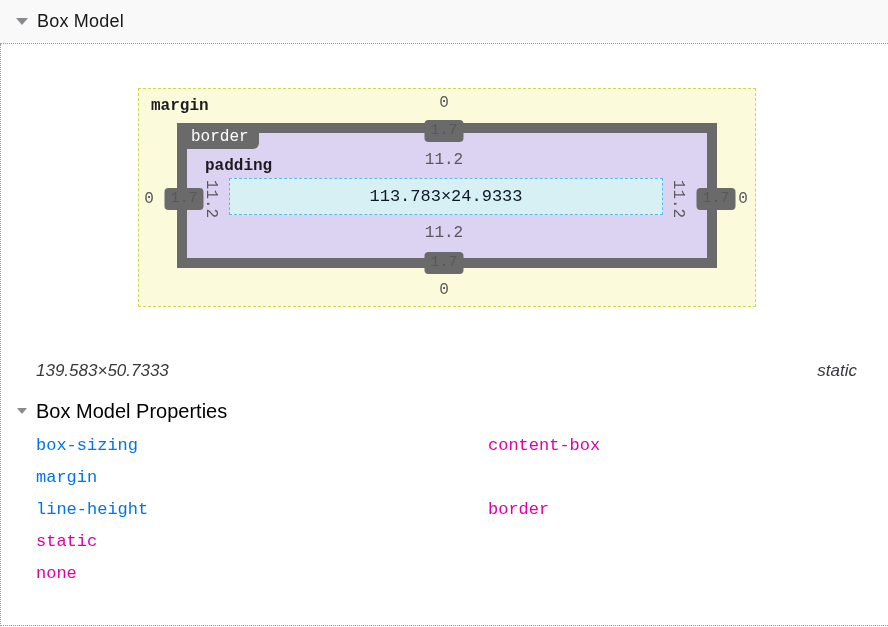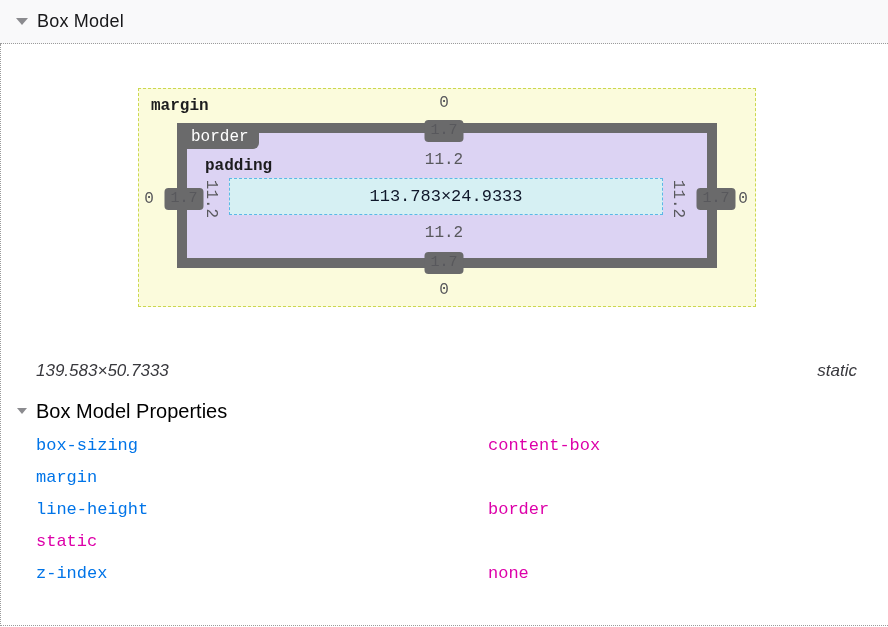--- a/index.html
+++ b/index.html
@@ -122,19 +122,18 @@
         <span class="prop-name">margin</span>
       </div>
       <div class="prop-row">
         <span class="prop-name">line-height</span>
         <span class="prop-value">border</span>
       </div>
       <div class="prop-row">
         <span class="prop-value">static</span>
       </div>
       <div class="prop-row">
-        <span class="prop-name">z-index</span>
         <span class="prop-value">none</span>
       </div>
     </div>
 
   </div>
 </div>
 
 </body></html>

